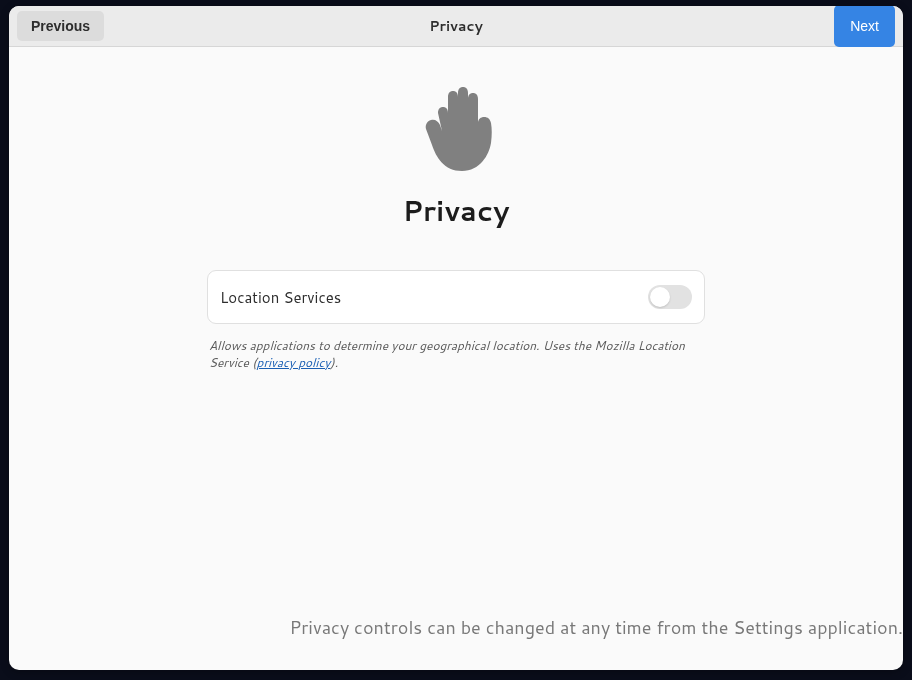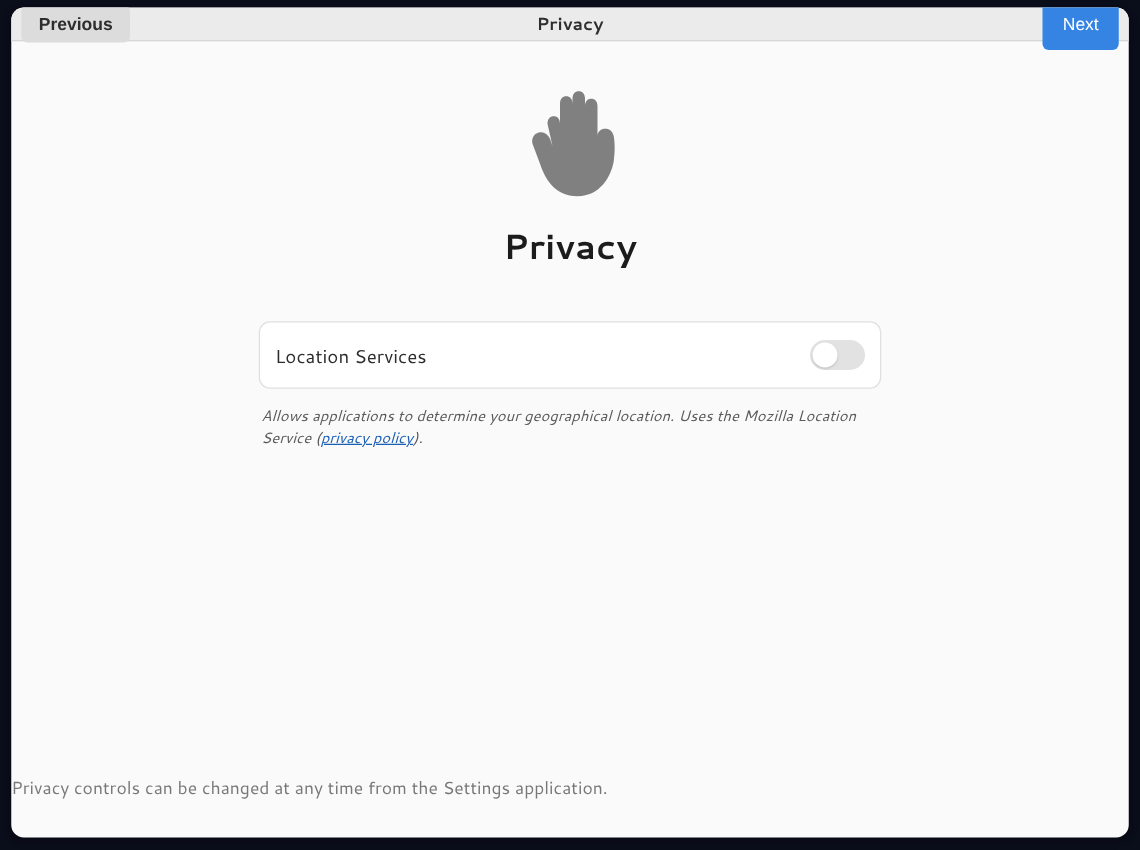--- a/index.html
+++ b/index.html
@@ -22,21 +22,21 @@
       height: 100%;
       background: #fafafa;
       border-radius: 10px;
       overflow: hidden;
       display: flex;
       flex-direction: column;
       box-shadow: 0 2px 8px rgba(0,0,0,0.3);
     }
 
     .headerbar {
-      height: 27px;
+      height: 41px;
       background: #ebebeb;
       border-bottom: 1px solid #d6d6d6;
       display: flex;
       align-items: center;
       padding: 0 8px;
       position: relative;
     }
 
     .header-title {
       position: absolute;
@@ -142,22 +142,22 @@
     .description a {
       color: #1a5fb4;
       text-decoration: underline;
     }
 
     .footer-note {
       position: absolute;
       bottom: 30px;
       left: 0;
       right: 0;
-      text-align: left;
-      font-size: 14px;
+      text-align: right;
+      font-size: 18px;
       color: #787878;
     }
   </style>
 </head>
 <body>
 
 <div class="window">
 
   <div class="headerbar">
     <button class="btn-previous">Previous</button>

